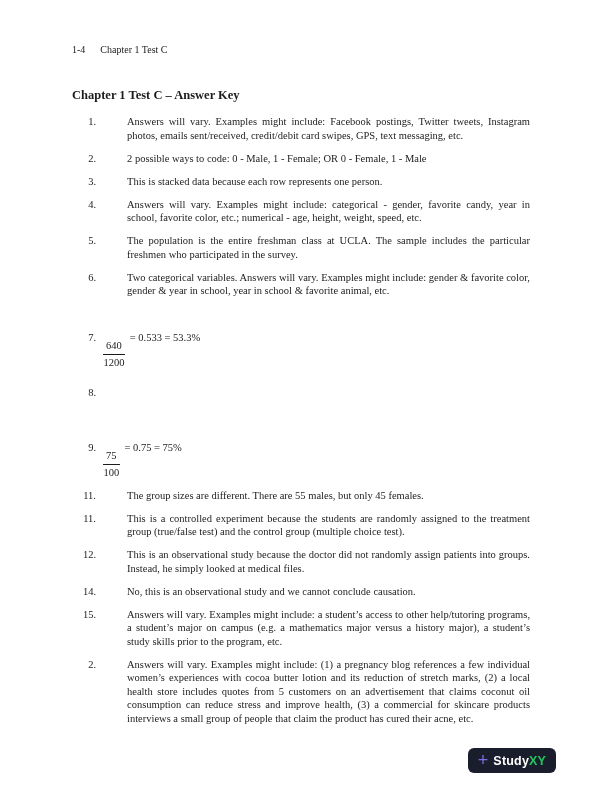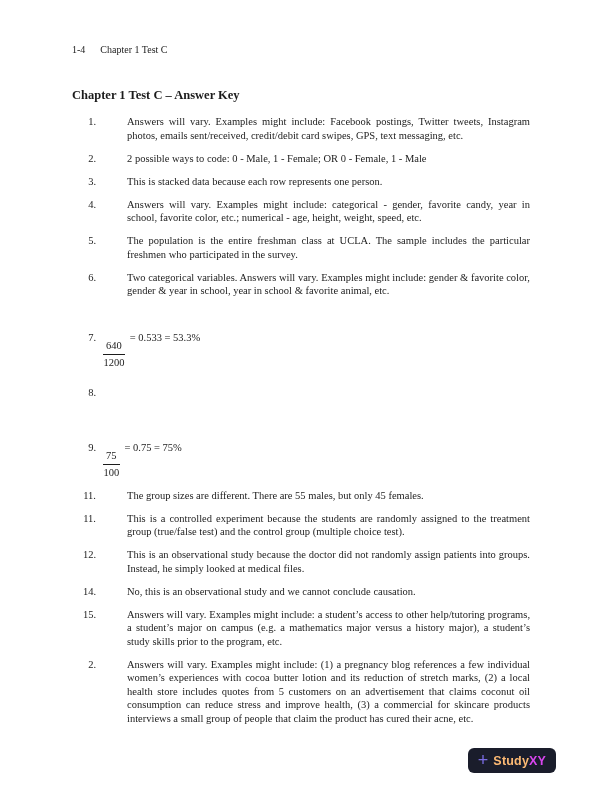--- a/index.html
+++ b/index.html
@@ -72,22 +72,22 @@
     cursor: pointer;
   }
   .logo .plus {
     color: #7b6de4;
     font-size: 18px;
     font-weight: 400;
     line-height: 1;
     margin-top: -2px;
   }
   .logo .brand { font-size: 12.5px; font-weight: bold; letter-spacing: 0.2px; }
-  .logo .study { color: #fdba74; }
-  .logo .xy { color: #d946ef; }
+  .logo .study { color: #ffffff; }
+  .logo .xy { color: #22c55e; }
 </style>
 </head>
 <body>
 
 <div class="page">
 
   <div class="doc-header">
     <span>1-4</span>
     <span>Chapter 1 Test C</span>
   </div>

